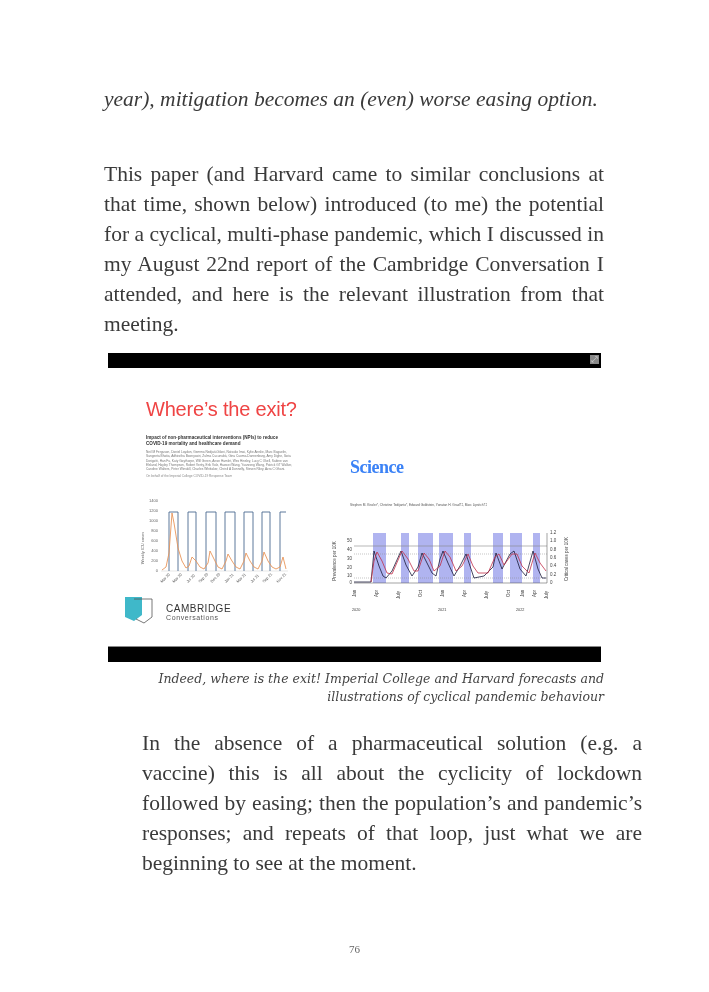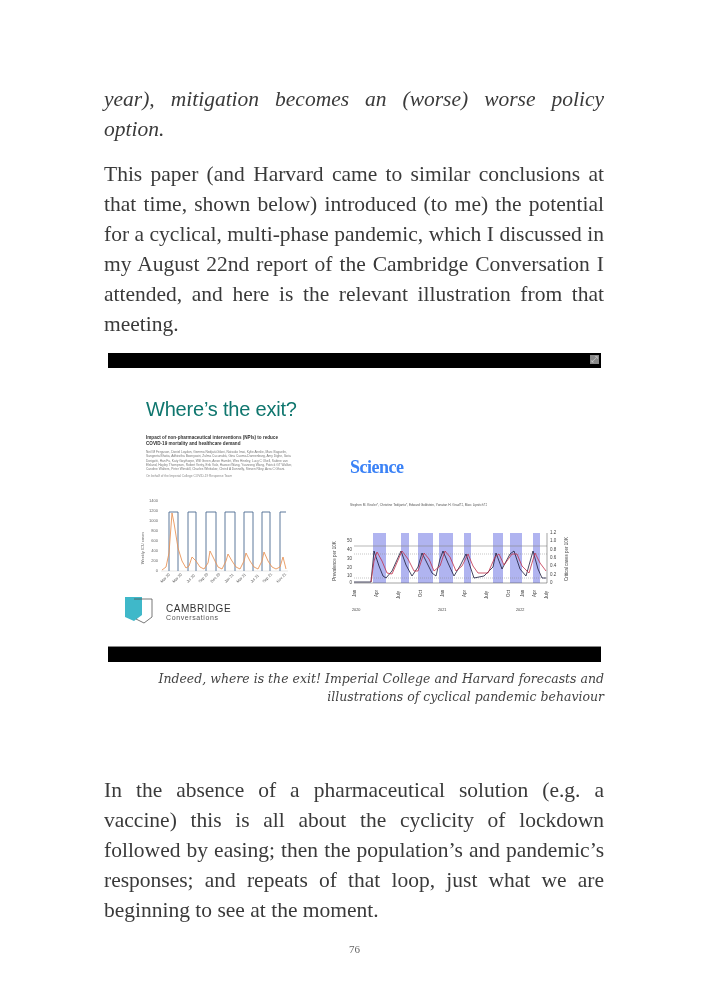--- a/index.html
+++ b/index.html
@@ -2,28 +2,28 @@
 <html><head>
 <meta charset="utf-8">
 <style>
   html, body { margin:0; padding:0; background:#ffffff; }
   body { width:709px; height:992px; position:relative; overflow:hidden;
          font-family:"Liberation Serif", "DejaVu Serif", serif; color:#3a3a3a; }
   .para { position:absolute; left:104px; width:500px; font-size:21.5px; line-height:30px;
           text-align:justify; text-align-last:left; margin:0; }
   .p-italic { top:84px; font-style:italic; }
   .p2 { top:159px; }
-  .p3 { top:775px; }
+  .p3 { top:728px;margin-left:38px; }
   .figure { position:absolute; left:108px; top:353px; width:493px; height:309px; background:#fff; }
   .fig-bar-top { position:absolute; left:0; top:0; width:493px; height:15px; background:#000; }
   .fig-bar-bottom { position:absolute; left:0; bottom:0; width:493px; height:15px; background:#000; border-top:1px solid #888; }
   .expand-icon { position:absolute; right:2px; top:2px; width:9px; height:9px; background:#888; color:#ddd;
                  font-size:8px; line-height:9px; text-align:center; font-family:"DejaVu Sans", sans-serif; }
   .slide-title { position:absolute; left:38px; top:45px; font-family:"Liberation Sans", "DejaVu Sans", sans-serif;
-                 font-size:20px; color:#0f766e; letter-spacing:-0.2px; }
+                 font-size:20px; color:#ef4444; letter-spacing:-0.2px; }
   .paper-left { position:absolute; left:38px; top:82px; width:148px; }
   .pl-title { font-family:"Liberation Sans", sans-serif; font-size:4.6px; font-weight:bold; color:#333; line-height:6px; }
   .pl-authors { font-family:"Liberation Sans", sans-serif; font-size:3.2px; color:#777; line-height:4.3px; margin-top:3px; }
   .pl-affil { font-family:"Liberation Sans", sans-serif; font-size:3.2px; color:#888; margin-top:3px; }
   .chart-left { position:absolute; left:28px; top:140px; width:160px; height:100px; }
   .science { position:absolute; left:242px; top:104px; font-family:"Liberation Serif", serif; font-weight:bold;
              font-size:18px; color:#3b82f6; letter-spacing:-0.5px; }
   .sc-title { position:absolute; left:242px; top:124px; width:230px; font-family:"Liberation Serif", serif;
               font-weight:bold; font-size:8.2px; line-height:10px; color:#222; }
   .sc-authors { position:absolute; left:242px; top:150px; width:230px; font-family:"Liberation Sans", sans-serif;
@@ -33,21 +33,21 @@
   .cam-text { position:absolute; left:58px; top:251px; font-family:"Liberation Sans", sans-serif; color:#333; }
   .cam-t1 { font-size:10px; letter-spacing:0.5px; line-height:9px; }
   .cam-t2 { font-size:7px; letter-spacing:0.6px; line-height:9px; color:#555; }
   .caption { position:absolute; left:104px; top:670px; width:500px; text-align:right; font-style:italic;
              font-family:"DejaVu Serif", serif; font-size:12.5px; line-height:18px; color:#444; }
   .page-num { position:absolute; left:0; top:943px; width:709px; text-align:center; font-size:11px; color:#666; }
 </style>
 </head>
 <body>
 
-<p class="para p-italic">year), mitigation becomes an (worse) worse policy option.</p>
+<p class="para p-italic">year), mitigation becomes an (even) worse easing option.</p>
 <p class="para p2">This paper (and Harvard came to similar conclusions at that time, shown below) introduced (to me) the potential for a cyclical, multi-phase pandemic, which I discussed in my August 22nd report of the Cambridge Conversation I attended, and here is the relevant illustration from that meeting.</p>
 
 <div class="figure">
   <div class="fig-bar-top">
     <div class="expand-icon">⤢</div>
   </div>
 
   <div class="slide-title">Where’s the exit?</div>
 
   <div class="paper-left">

